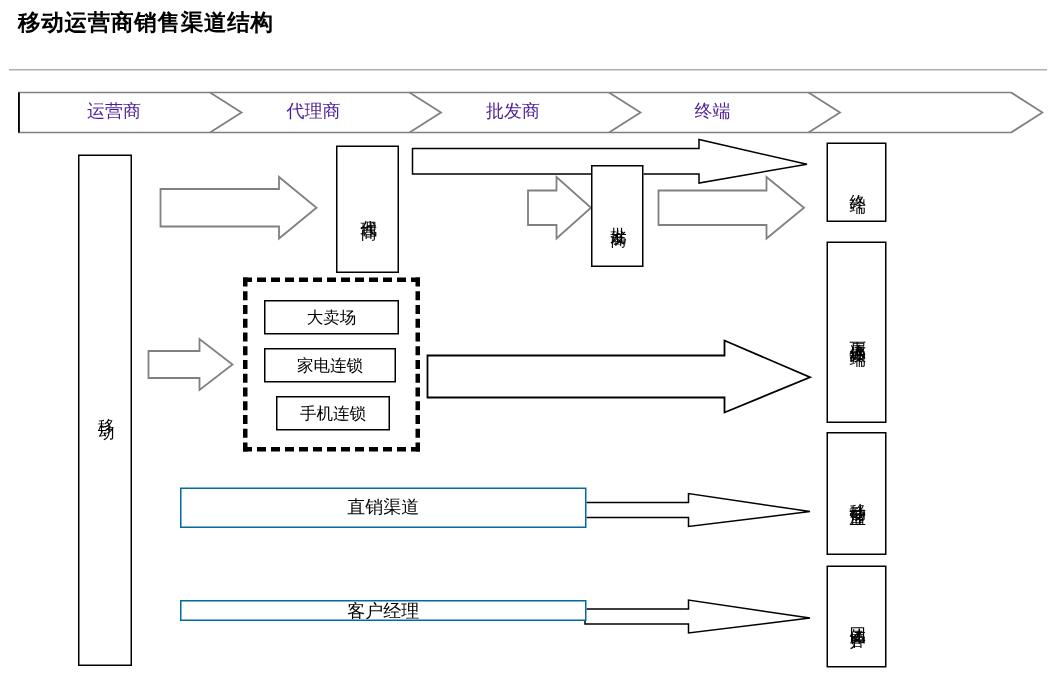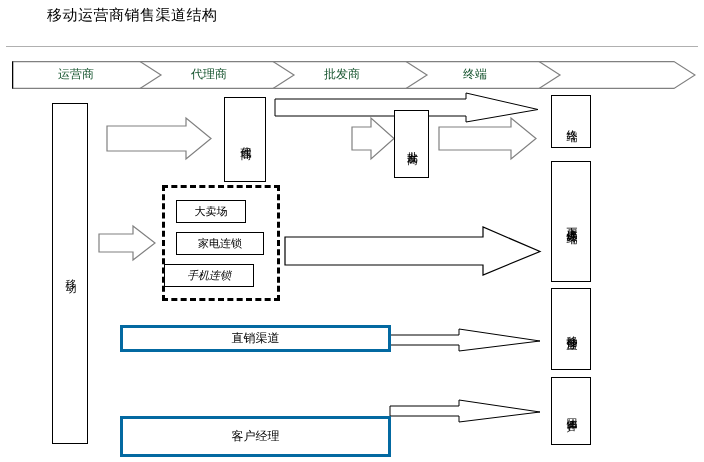--- a/index.html
+++ b/index.html
@@ -16,25 +16,24 @@
     height: 462px;
     background: #ffffff;
     overflow: hidden;
   }
   
   #title {
     position: absolute;
     left: 12px;
     top: 6px;
     font-size: 15px;
-    font-weight: normal;
+    font-weight: bold;
     color: #000000;
     letter-spacing: 0.5px;
     white-space: nowrap;
-    margin-left: 35px;
   }
   #title-rule {
     position: absolute;
     left: 6px;
     top: 46px;
     width: 692px;
     height: 1px;
     background: #b0b0b0;
   }
   
@@ -43,21 +42,21 @@
     left: 12px;
     top: 61px;
     width: 684px;
     height: 28px;
   }
   #chevron-bar svg { display: block; }
   .chev-label {
     position: absolute;
     top: 66px;
     font-size: 12px;
-    color: #14532d;
+    color: #4c1d95;
     text-align: center;
     white-space: nowrap;
   }
   
   .box {
     position: absolute;
     border: 1px solid #000000;
     background: #ffffff;
     box-sizing: border-box;
     display: flex;
@@ -89,21 +88,21 @@
     top: 185px;
     width: 118px;
     height: 116px;
     border: 3px dashed #000000;
     box-sizing: border-box;
     background: transparent;
   }
   
   .bar {
     position: absolute;
-    border: 3px solid #0369a1;
+    border: 1px solid #0369a1;
     background: #ffffff;
     box-sizing: border-box;
     display: flex;
     align-items: center;
     justify-content: center;
     font-size: 12px;
     color: #000;
   }
   .svg-layer {
     position: absolute;
@@ -201,30 +200,30 @@
   <div class="box" style="left:551px; top:288px; width:40px; height:82px;">
     <span class="vtext-tight">移动营业厅</span>
   </div>
 
   <div class="box" style="left:551px; top:377px; width:40px; height:68px;">
     <span class="vtext-tight">团体客户</span>
   </div>
 
   <div id="dashed-group"></div>
 
-  <div class="box" style="left:176px; top:200px; width:70px; height:23px;">
+  <div class="box" style="left:176px; top:200px; width:90px; height:23px;">
     <span class="htext">大卖场</span>
   </div>
   <div class="box" style="left:176px; top:232px; width:88px; height:23px;">
     <span class="htext">家电连锁</span>
   </div>
-  <div class="box" style="left:164px; top:264px; width:90px; height:23px;font-style:italic;">
+  <div class="box" style="left:184px; top:264px; width:76px; height:23px;">
     <span class="htext">手机连锁</span>
   </div>
 
   <div class="bar" style="left:120px; top:325px; width:271px; height:27px;">
     <span>直销渠道</span>
   </div>
-  <div class="bar" style="left:120px; top:416px; width:271px; height:41px;">
+  <div class="bar" style="left:120px; top:400px; width:271px; height:14px;">
     <span>客户经理</span>
   </div>
 
 </div>
 
 </body></html>

